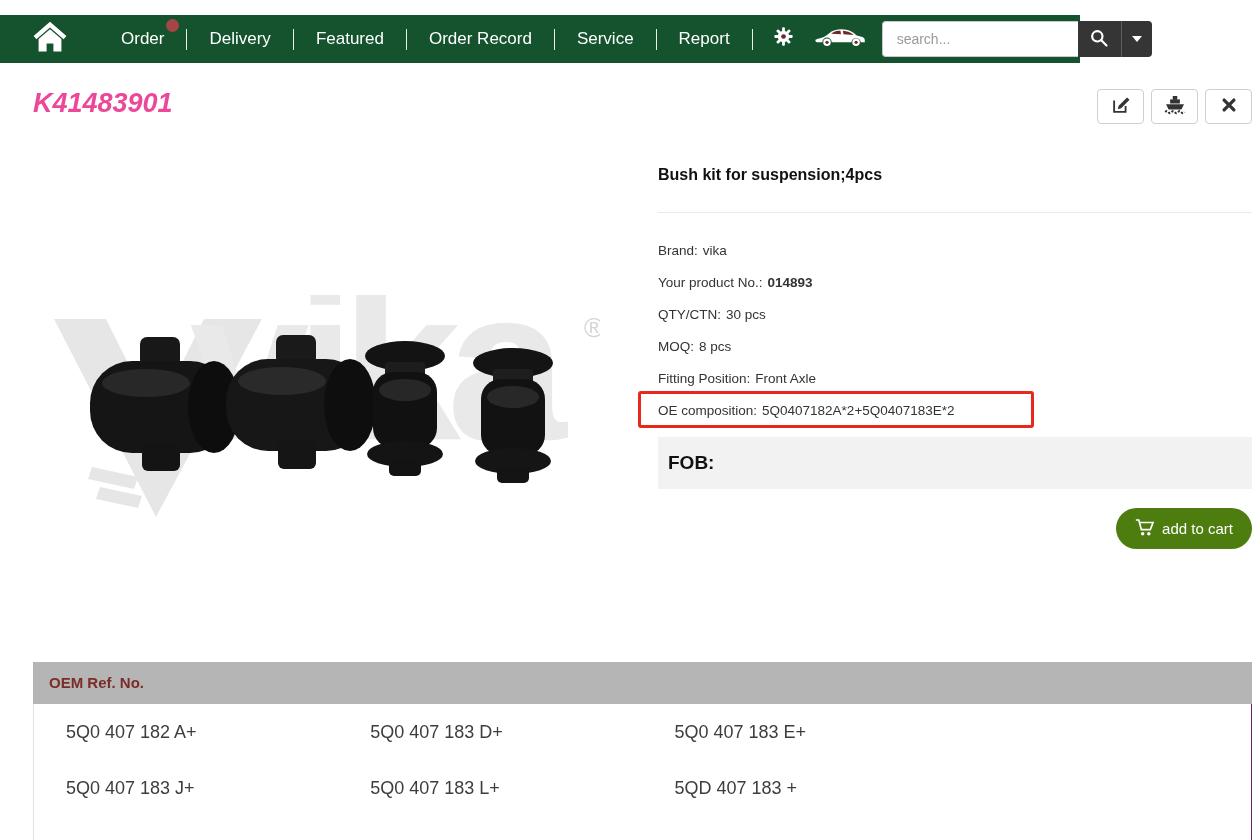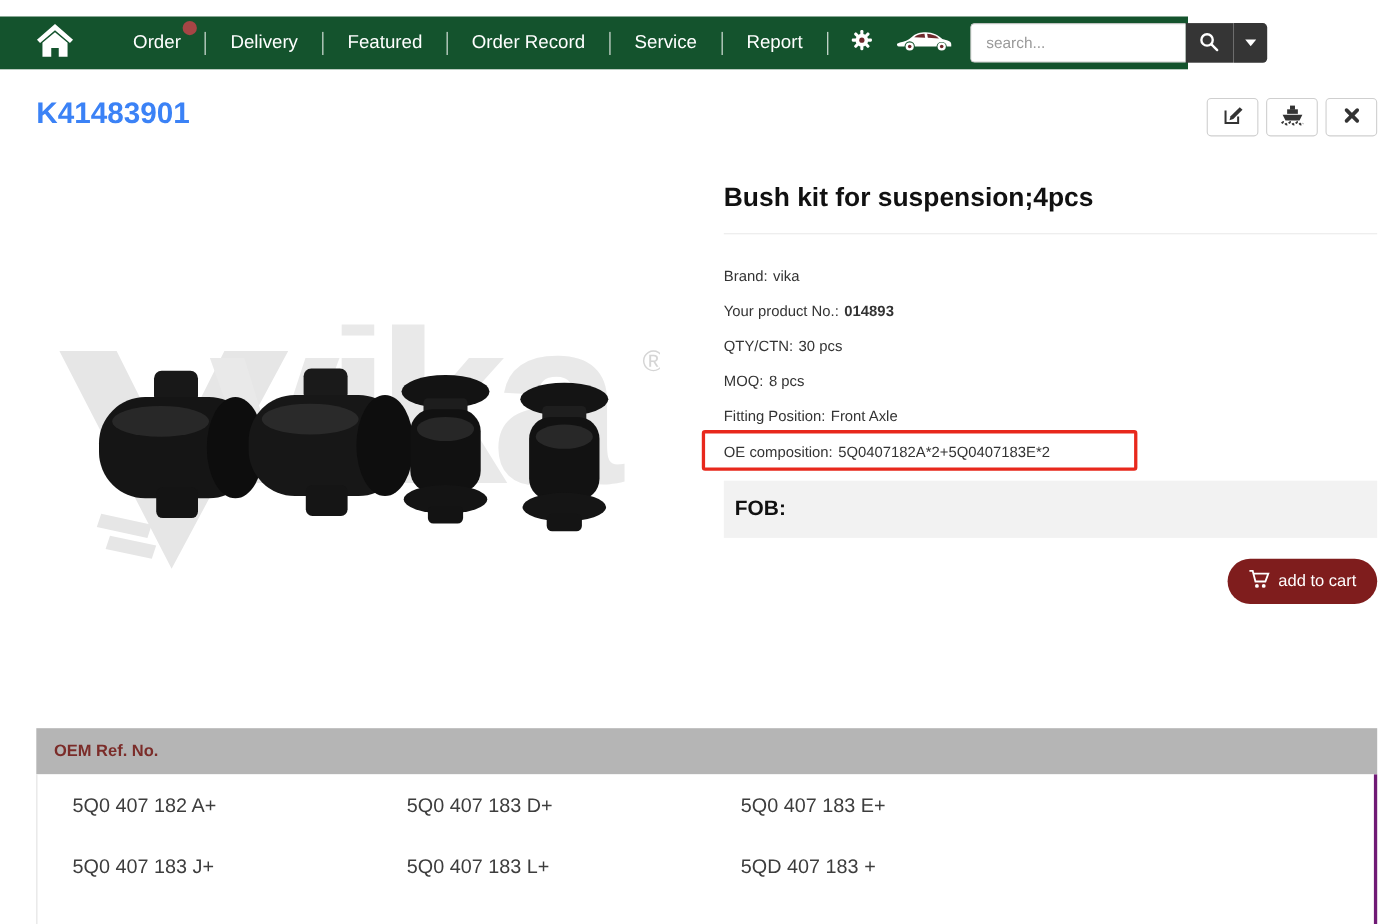--- a/index.html
+++ b/index.html
@@ -28,61 +28,61 @@
   .btn-search { width:43px; height:36px; background:#353535; border:none; cursor:pointer;
                 display:flex; align-items:center; justify-content:center; }
   .btn-caret { width:31px; height:36px; background:#353535; border:none; cursor:pointer;
                border-left:1px solid #5f5f5f; border-radius:0 4px 4px 0;
                display:flex; align-items:center; justify-content:center; }
   .caret-down { width:0; height:0; border-left:5px solid transparent;
                 border-right:5px solid transparent; border-top:6px solid #fff; }
 
   
   .page-title { position:absolute; left:33px; top:88px; font-size:27px; font-weight:bold;
-                color:#3b82f6; }
+                color:#ec4899;font-style:italic; }
   .header-actions { position:absolute; right:8px; top:89px; display:flex; gap:7px; }
   .hbtn { width:47px; height:35px; background:#fff; border:1px solid #cfcfcf;
           border-radius:4px; display:flex; align-items:center; justify-content:center;
           cursor:pointer; }
 
   
   .product-image { position:absolute; left:40px; top:295px; width:560px; height:235px;
                    overflow:hidden; }
   .wm-text { position:absolute; left:150px; top:-38px; font-size:215px; font-weight:bold;
              letter-spacing:-14px; color:#e9e9e9; line-height:1; z-index:0; }
   .wm-reg { position:absolute; right:-4px; top:18px; font-size:27px; color:#d5d5d5; z-index:0; }
   .wm-mark { position:absolute; left:12px; top:22px; z-index:0; }
   .bushings { position:absolute; left:0; top:0; z-index:2; }
 
   
   .info-col { position:absolute; left:658px; top:160px; width:594px; height:400px; }
-  .product-name { position:absolute; top:6px; left:0; font-size:24px; font-weight:bold;
+  .product-name { position:absolute; top:6px; left:0; font-size:16px; font-weight:bold;
                   color:#111; }
   .name-divider { position:absolute; top:52px; left:0; right:0; border-top:1px solid #eaeaea; }
   .details { position:absolute; top:74px; left:0; right:0; }
   .detail-row { height:32px; display:flex; align-items:center; font-size:13.5px; color:#333;
                 position:relative; }
   .detail-row .lbl { margin-right:5px; }
   .val-bold { font-weight:bold; }
   .oe-box { position:absolute; left:-20px; top:-3px; width:396px; height:37px;
             border:3px solid #e8281c; border-radius:3px; pointer-events:none; }
   .fob-bar { position:absolute; top:277px; left:0; right:0; height:52px; background:#f2f2f2;
              display:flex; align-items:center; padding-left:10px; }
   .fob-label { font-size:19px; font-weight:bold; color:#111; }
   .add-cart { position:absolute; top:348px; right:0; height:41px; padding:0 19px;
-              background:#7f1d1d; border:none; border-radius:21px; color:#fff;
+              background:#4d7c0f; border:none; border-radius:21px; color:#fff;
               font-size:15px; display:flex; align-items:center; gap:7px; cursor:pointer;
               font-family:"Liberation Sans", sans-serif;justify-content:center; }
 
   
   .oem { position:absolute; left:33px; right:8px; top:662px; }
   .oem-header { height:42px; background:#b5b5b5; color:#7b2c29; font-weight:bold;
                 font-size:15px; line-height:42px; padding-left:16px; }
   .oem-body { height:136px; background:#fff; border-left:1px solid #e2e2e2;
-              border-right:3px solid #701a75; overflow:hidden; }
+              border-right:1px solid #701a75; overflow:hidden; }
   .oem-row { display:flex; height:56px; }
   .oem-cell { width:25%; padding-left:32px; display:flex; align-items:center;
               font-size:18px; color:#3d3d3d; }
 </style>
 </head>
 <body>
 
 <div class="nav">
   <div class="home-btn">
     <span>

